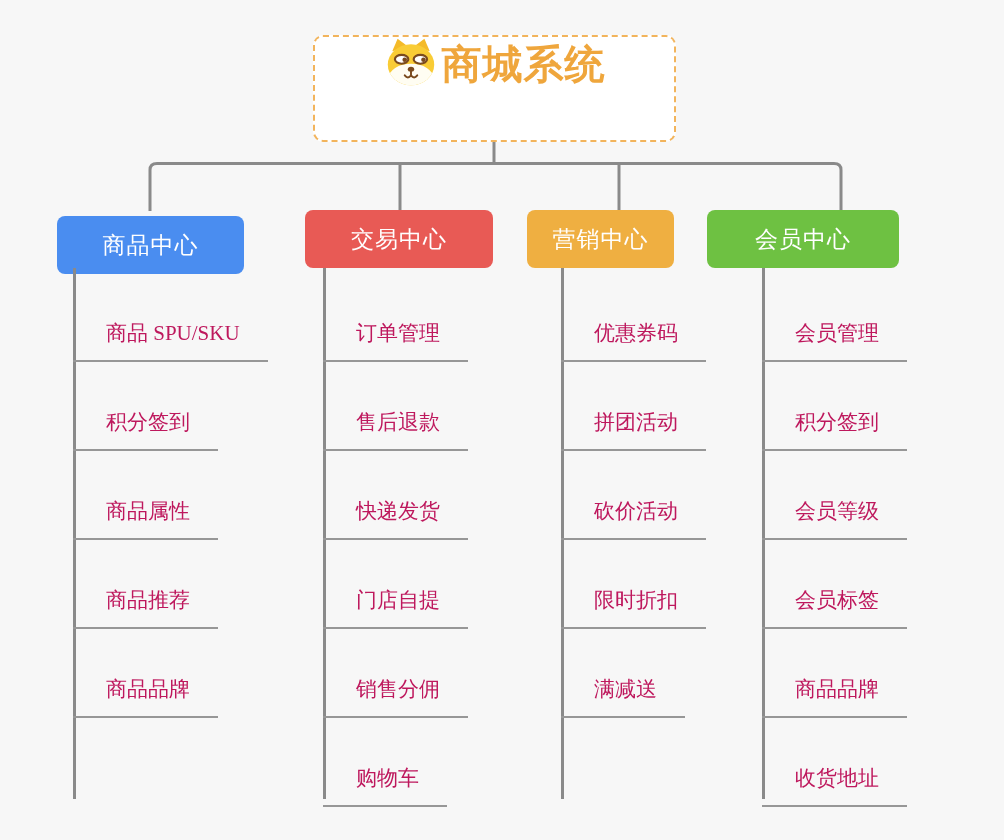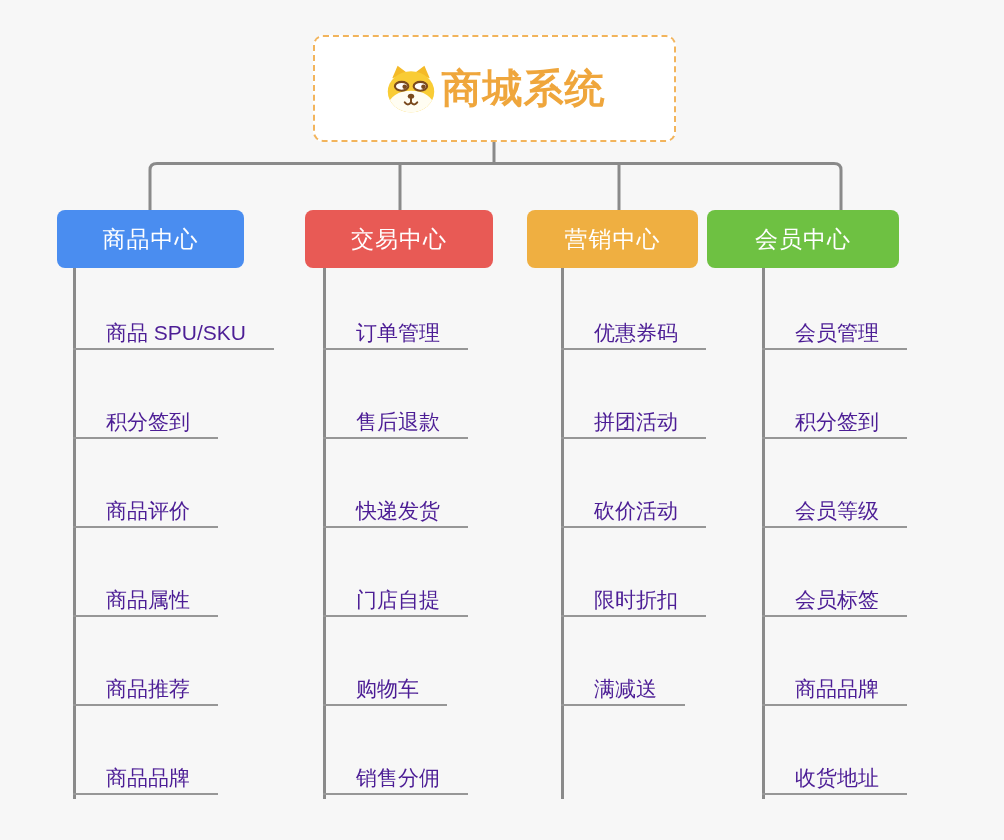--- a/index.html
+++ b/index.html
@@ -15,21 +15,21 @@
   }
   
   .root-node{
     position:absolute;
     left:313px;top:35px;
     width:363px;height:107px;
     box-sizing:border-box;
     background:#ffffff;
     border:2px dashed #f2b45c;
     border-radius:10px;
-    display:flex;align-items:center;justify-content:center;
+    display:flex;justify-content:center;
     gap:4px;
   }
   .root-title{
     font-size:40px;
     font-weight:600;
     color:#efa63c;
     letter-spacing:1px;
     white-space:nowrap;
   }
   .root-icon{width:54px;height:50px;flex:0 0 auto;}
@@ -44,45 +44,46 @@
     box-sizing:border-box;
     border-radius:8px;
     display:flex;align-items:center;justify-content:center;
     color:#ffffff;
     font-size:23px;
     letter-spacing:1px;
     white-space:nowrap;
   }
   .branch-1{left:57px;width:187px;}
   .branch-2{left:305px;width:188px;}
-  .branch-3{left:527px;width:171px;}
+  .branch-3{left:527px;width:147px;}
   .branch-4{left:707px;width:192px;}
   
   .column{
     position:absolute;top:268px;width:215px;height:545px;
   }
   .col-1{left:73px;}
   .col-2{left:323px;}
   .col-3{left:545px;margin-left:16px;}
   .col-4{left:762px;}
   .column::before{            
     content:"";
     position:absolute;left:0;top:0;
     width:3px;height:531px;
     background:#8a8a8a;
   }
   .leaf{
     position:absolute;left:0;
     box-sizing:content-box;
     font-size:21px;
     line-height:26px;
-    color:#4c1d95;
-    padding:0 28px 2px 33px;
+    color:#be185d;
+    padding:0 28px 14px 33px;
     border-bottom:2px solid #979797;
     white-space:nowrap;
+    font-family:Liberation Serif, serif;
   }
   .leaf:nth-of-type(1){top:52px;}
   .leaf:nth-of-type(2){top:141px;}
   .leaf:nth-of-type(3){top:230px;}
   .leaf:nth-of-type(4){top:319px;}
   .leaf:nth-of-type(5){top:408px;}
   .leaf:nth-of-type(6){top:497px;}
 </style>
 </head>
 <body>
@@ -112,49 +113,48 @@
       <ellipse cx="19.5" cy="25" rx="7.5" ry="5" fill="#ffffff" stroke="#7a4a1e" stroke-width="2.4"></ellipse>
       <ellipse cx="40.5" cy="25" rx="7.5" ry="5" fill="#ffffff" stroke="#7a4a1e" stroke-width="2.4"></ellipse>
       <circle cx="23" cy="25.5" r="2.6" fill="#7a4a1e"></circle>
       <circle cx="44" cy="25.5" r="2.6" fill="#7a4a1e"></circle>
       <ellipse cx="30" cy="36" rx="3.6" ry="2.8" fill="#7a4a1e"></ellipse>
       <path d="M30 38 L30 43 M23 43 Q26.5 47.5 30 43 Q33.5 47.5 37 43" stroke="#7a4a1e" stroke-width="2.2" fill="none" stroke-linecap="round"></path>
     </svg>
     <span class="root-title">商城系统</span>
   </div>
 
-  <div class="branch branch-1" style="background: rgb(74, 141, 240);">
+  <div class="branch branch-1" style="background: rgb(74, 141, 240); margin-top: 6px;">
     <span>商品中心</span>
   </div>
   <div class="branch branch-2" style="background: rgb(232, 90, 85);">
     <span>交易中心</span>
   </div>
   <div class="branch branch-3" style="background: rgb(239, 175, 65);">
     <span>营销中心</span>
   </div>
   <div class="branch branch-4" style="background: rgb(110, 193, 66);">
     <span>会员中心</span>
   </div>
 
   <div class="column col-1">
     <div class="leaf">商品 SPU/SKU</div>
     <div class="leaf">积分签到</div>
-    <div class="leaf">商品评价</div>
     <div class="leaf">商品属性</div>
     <div class="leaf">商品推荐</div>
     <div class="leaf">商品品牌</div>
   </div>
 
   <div class="column col-2">
     <div class="leaf">订单管理</div>
     <div class="leaf">售后退款</div>
     <div class="leaf">快递发货</div>
     <div class="leaf">门店自提</div>
+    <div class="leaf">销售分佣</div>
     <div class="leaf">购物车</div>
-    <div class="leaf">销售分佣</div>
   </div>
 
   <div class="column col-3">
     <div class="leaf">优惠券码</div>
     <div class="leaf">拼团活动</div>
     <div class="leaf">砍价活动</div>
     <div class="leaf">限时折扣</div>
     <div class="leaf">满减送</div>
   </div>
 

